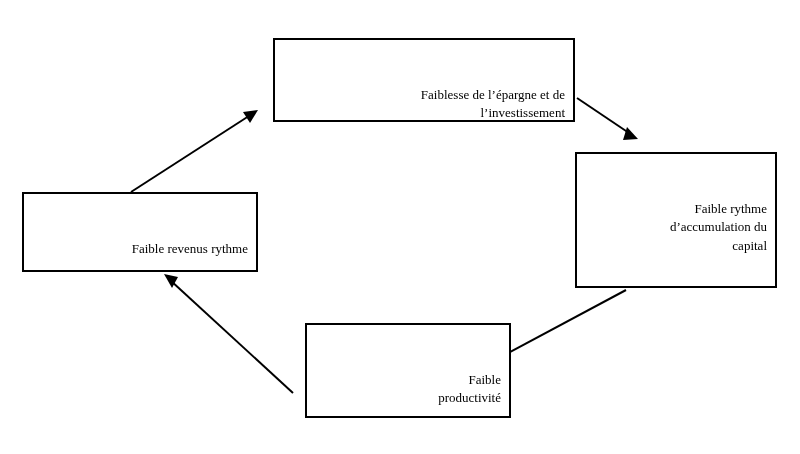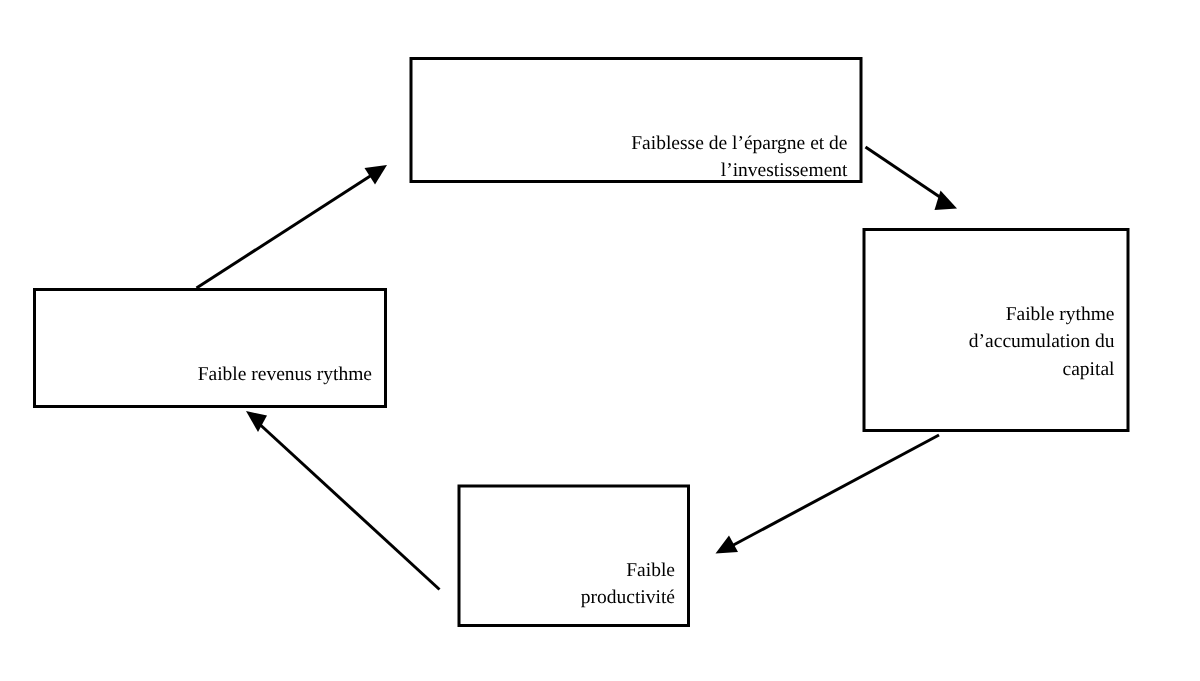--- a/index.html
+++ b/index.html
@@ -78,24 +78,24 @@
 
   <div class="node" style="left:22px; top:192px; width:236px; height:80px;">
     <div class="node-label">Faible revenus rythme</div>
   </div>
 
   <div class="node" style="left:273px; top:38px; width:302px; height:84px;">
     <div class="node-label">Faiblesse de l’épargne et de
 l’investissement</div>
   </div>
 
-  <div class="node" style="left:575px; top:152px; width:178px; height:136px;">
+  <div class="node" style="left:575px; top:152px; width:202px; height:136px;">
     <div class="node-label">Faible rythme
 d’accumulation du
 capital</div>
   </div>
 
-  <div class="node" style="left:305px; top:323px; width:155px; height:95px;">
+  <div class="node" style="left:305px; top:323px; width:206px; height:95px;">
     <div class="node-label">Faible
 productivité</div>
   </div>
 
 </div>
 
 </body></html>

